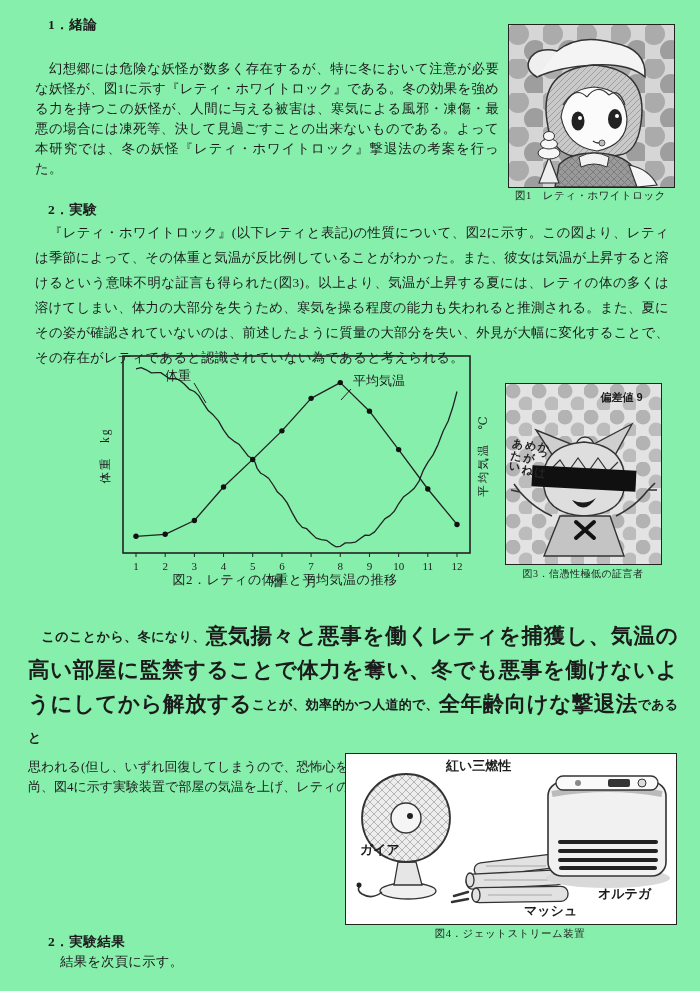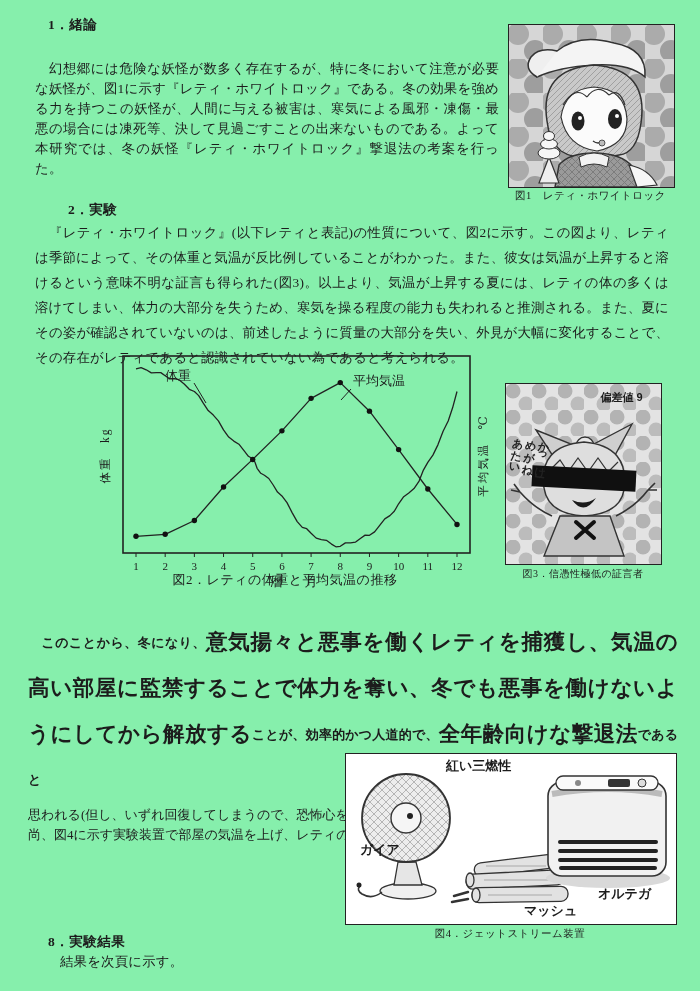--- a/index.html
+++ b/index.html
@@ -5,21 +5,21 @@
   html,body{margin:0;padding:0;background:#ffffff;}
   .page{position:relative;width:700px;height:991px;background:#86efac;overflow:hidden;
         font-family:"Liberation Serif","DejaVu Serif",serif;color:#1c1c1c;}
   .sec-heading{position:absolute;font-size:13.5px;font-weight:600;letter-spacing:.5px;}
   .body-text{position:absolute;font-size:13.4px;line-height:20px;text-align:justify;letter-spacing:.2px;}
   .fig-box{position:absolute;border:1.6px solid #222;background:#fff;overflow:hidden;}
   .fig-caption{position:absolute;font-size:10.5px;text-align:center;letter-spacing:.5px;}
   .ylab{position:absolute;font-size:11.5px;text-align:center;transform:rotate(-90deg);letter-spacing:2px;white-space:nowrap;}
   .chart-wrap{position:absolute;left:95px;top:350px;width:395px;height:240px;}
   .em-block{position:absolute;left:28px;top:620px;width:650px;text-align:justify;}
-  .em-para{line-height:44px;margin:0 0 2px 0;}
+  .em-para{line-height:32px;margin:0 0 2px 0;}
   .em-small{font-size:13px;font-weight:600;vertical-align:2px;}
   .em-large{font-size:21.5px;font-weight:700;letter-spacing:.3px;}
   .em-follow{font-size:13px;line-height:19.5px;margin:0;}
   .vtext{position:absolute;writing-mode:vertical-rl;white-space:pre;font-family:"Liberation Sans","DejaVu Sans",sans-serif;
          font-size:11px;font-weight:600;color:#222;transform:rotate(8deg);}
   .hand{font-family:"Liberation Sans","DejaVu Sans",sans-serif;font-weight:600;}
   svg text{fill:#1c1c1c;}
 </style>
 </head>
 <body>
@@ -70,21 +70,21 @@
       <path d="M120 140 Q140 144 148 160 L128 162 Z" fill="#f6f6f6" stroke="#333" stroke-width="1.2"></path>
 
       <path d="M30 158 L40 132 L50 158 Z" fill="#eee" stroke="#333" stroke-width="1.2"></path>
       <ellipse cx="40" cy="128" rx="11" ry="6" fill="#f7f7f7" stroke="#333" stroke-width="1"></ellipse>
       <ellipse cx="40" cy="119" rx="8.5" ry="5" fill="#f7f7f7" stroke="#333" stroke-width="1"></ellipse>
       <ellipse cx="40" cy="111" rx="5.5" ry="4.5" fill="#f7f7f7" stroke="#333" stroke-width="1"></ellipse>
     </svg>
   </div>
   <div class="fig-caption" style="left:498px;top:189px;width:185px;">図1　レティ・ホワイトロック</div>
 
-  <div class="sec-heading" style="left:48px;top:201px;margin-left:20px;">2．実験</div>
+  <div class="sec-heading" style="left:48px;top:201px;">2．実験</div>
   <div class="body-text" style="left:35px;top:220px;width:634px;line-height:25px;">　『レティ・ホワイトロック』(以下レティと表記)の性質について、図2に示す。この図より、レティは季節によって、その体重と気温が反比例していることがわかった。また、彼女は気温が上昇すると溶けるという意味不明な証言も得られた(図3)。以上より、気温が上昇する夏には、レティの体の多くは溶けてしまい、体力の大部分を失うため、寒気を操る程度の能力も失われると推測される。また、夏にその姿が確認されていないのは、前述したように質量の大部分を失い、外見が大幅に変化することで、その存在がレティであると認識されていない為であると考えられる。</div>
 
   <div class="chart-wrap">
     <svg id="chart-svg" width="395" height="240" viewBox="0 0 395 240">
       <rect x="28" y="6" width="347" height="197" fill="none" stroke="#222" stroke-width="1.6"></rect>
       <g id="chart-dyn">
           <line x1="41" y1="203" x2="41" y2="207" stroke="#222" stroke-width="1"></line>
           <text x="41" y="220" font-size="11" text-anchor="middle">1</text>
           <line x1="70.18181818181819" y1="203" x2="70.18181818181819" y2="207" stroke="#222" stroke-width="1"></line>
           <text x="70.18181818181819" y="220" font-size="11" text-anchor="middle">2</text>
@@ -219,16 +219,16 @@
       </g>
 
       <text class="hand" x="14" y="100" font-size="13">ガイア</text>
       <text class="hand" x="178" y="161" font-size="13">マッシュ</text>
       <text class="hand" x="252" y="144" font-size="13">オルテガ</text>
       <text class="hand" x="100" y="16" font-size="13">紅い三燃性</text>
     </svg>
   </div>
   <div class="fig-caption" style="left:355px;top:927px;width:310px;">図4．ジェットストリーム装置</div>
 
-  <div class="sec-heading" style="left:48px;top:933px;">8．実験結果</div>
+  <div class="sec-heading" style="left:48px;top:933px;">2．実験結果</div>
   <div class="body-text" style="left:60px;top:952px;width:300px;">結果を次頁に示す。</div>
 
 </div>
 
 </body></html>

